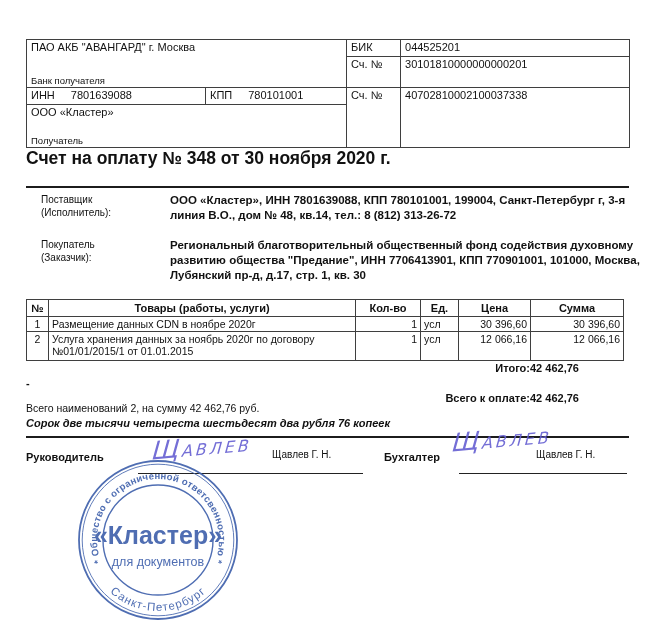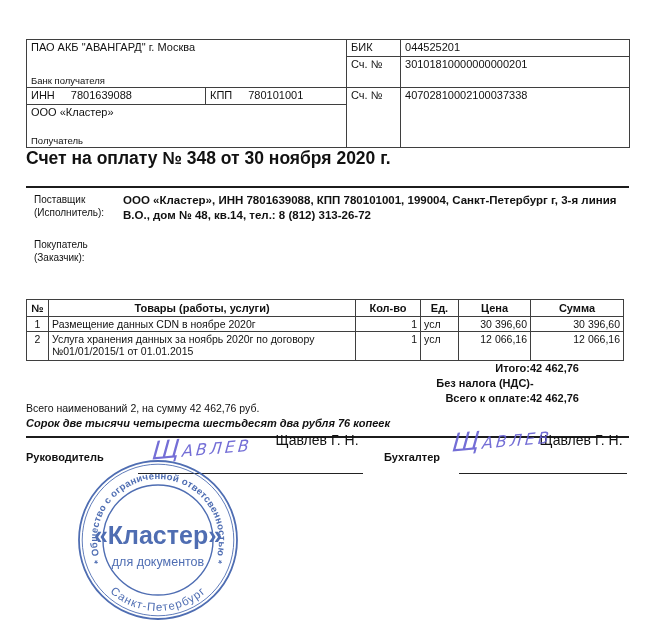--- a/index.html
+++ b/index.html
@@ -17,21 +17,21 @@
   .vflex { display:flex; flex-direction:column; justify-content:space-between; height:100%; }
   .small-label { font-size:9.5px; }
   .kv .val { margin-left:16px; }
 
   
   .doc-title { position:absolute; left:26px; top:148px; font-size:17.5px; font-weight:bold;text-align:center; }
   .rule { position:absolute; left:26px; width:603px; height:2px; background:#1c1c1c; }
   .rule1 { top:186px; } .rule2 { top:436px; }
 
   
-  .party { position:absolute; left:34px; width:603px; display:flex; }
+  .party { position:absolute; left:41px; width:603px; display:flex;gap:40px; }
   .party .plabel { width:89px; font-size:10px; line-height:1.3; flex:none; }
   .party .pvalue { width:514px; font-size:11.5px; font-weight:bold; line-height:1.32; }
   .party1 { top:193px; } .party2 { top:238px; }
 
   
   table.items {
     position:absolute; left:26px; top:299px; width:597px;
     border-collapse:collapse; table-layout:fixed; font-size:10.5px;
     border:1.5px solid #333;
   }
@@ -46,21 +46,21 @@
   .totals .tvalue { width:93px; text-align:left; flex:none; }
 
   .summary { position:absolute; left:26px; top:402px; font-size:10.5px; }
   .in-words { position:absolute; left:26px; top:417px; font-size:11px; font-weight:bold;font-style:italic; }
 
   
   .sig-label { position:absolute; top:451px; font-size:11px; font-weight:bold; }
   .sig-label.dir { left:26px; } .sig-label.acc { left:384px; }
   .sig-line { position:absolute; top:473px; border-top:1px solid #222; height:0; }
   .sig-line.l1 { left:138px; width:225px; } .sig-line.l2 { left:459px; width:168px; }
-  .sig-name { position:absolute; top:432px; font-size:14px; width:90px; text-align:center; }
+  .sig-name { position:absolute; top:449px; font-size:10px; width:90px; text-align:left; }
   .sig-name.n1 { left:272px; } .sig-name.n2 { left:536px; }
 
   .hand {
     position:absolute; display:block; font-family:"DejaVu Sans", sans-serif;
     font-style:italic; font-size:16px; letter-spacing:3px; color:#655fd2;
     transform:rotate(-5deg) skewX(-10deg); opacity:.9; white-space:nowrap;
   }
   .hand::first-letter { font-size:25px; }
   .hand.h1 { left:152px; top:432px; }
   .hand.h2 { left:452px; top:424px; }
@@ -130,20 +130,21 @@
       <div>(Исполнитель):</div>
     </div>
     <div class="pvalue">ООО «Кластер», ИНН 7801639088, КПП 780101001, 199004, Санкт-Петербург г, 3-я линия В.О., дом № 48, кв.14, тел.: 8 (812) 313-26-72</div>
   </div>
 
   <div class="party party2">
     <div class="plabel">
       <div>Покупатель</div>
       <div>(Заказчик):</div>
     </div>
+    <div class="pvalue">Региональный благотворительный общественный фонд содействия духовному развитию общества "Предание", ИНН 7706413901, КПП 770901001, 101000, Москва, Лубянский пр-д, д.17, стр. 1, кв. 30</div>
   </div>
 
   <table class="items">
     <colgroup>
         <col style="width:22px">
         <col style="width:307px">
         <col style="width:65px">
         <col style="width:38px">
         <col style="width:72px">
         <col style="width:93px">
@@ -175,21 +176,20 @@
     </tr>
   </tbody>
     </table>
 
   <div class="totals">
     <div class="trow">
       <div class="tlabel">Итого:</div>
       <div class="tvalue">42 462,76</div>
     </div>
     <div class="trow">
-      <div class="tlabel">Без налога (НДС)</div>
       <div class="tvalue">-</div>
     </div>
     <div class="trow">
       <div class="tlabel">Всего к оплате:</div>
       <div class="tvalue">42 462,76</div>
     </div>
   </div>
 
   <div class="summary">Всего наименований 2, на сумму 42 462,76 руб.</div>
   <div class="in-words">Сорок две тысячи четыреста шестьдесят два рубля 76 копеек</div>

